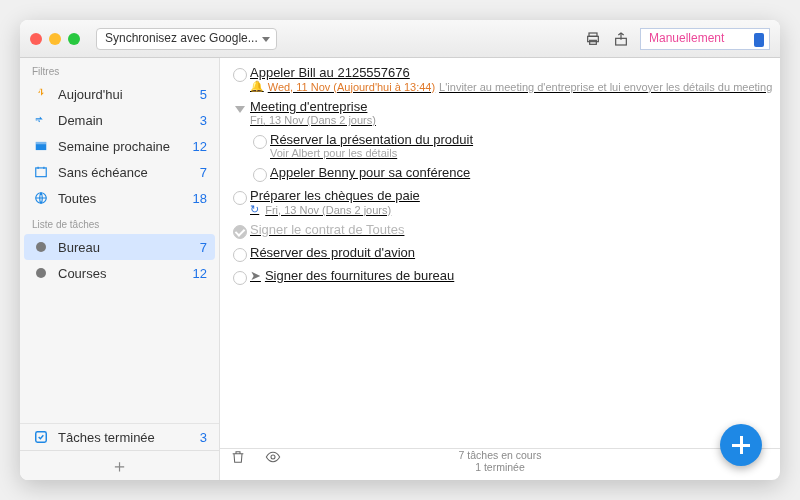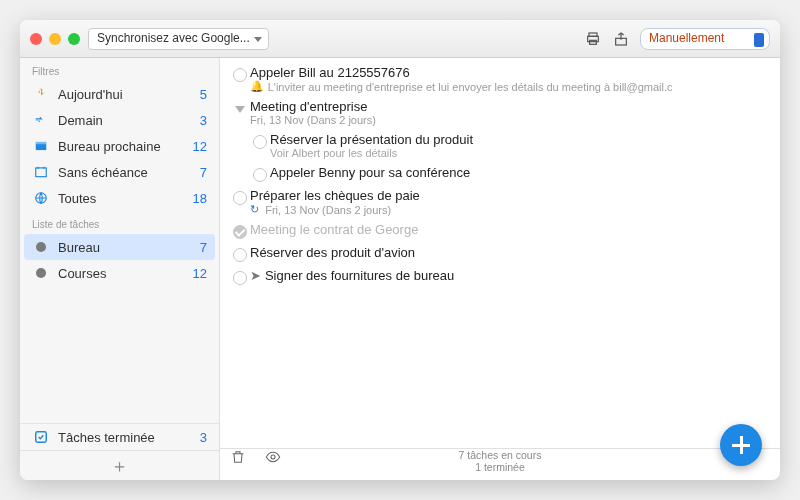--- a/index.html
+++ b/index.html
@@ -1,47 +1,47 @@
 <!DOCTYPE html>
 <html><head>
 <meta charset="utf-8">
 <style>
   * { box-sizing: border-box; margin: 0; padding: 0; font-family: -apple-system, BlinkMacSystemFont, "Helvetica Neue", sans-serif; }
   body { background: #f0f0f0; padding: 20px; }
   .window { width: 760px; height: 460px; background: #fff; border-radius: 8px; box-shadow: 0 6px 24px rgba(0,0,0,0.2); display: flex; flex-direction: column; overflow: hidden; }
-  .titlebar { height: 38px; background: linear-gradient(#f8f8f8,#eaeaea); border-bottom: 1px solid #d0d0d0; display: flex; align-items: center; padding: 0 10px; }
+  .titlebar { height: 38px; background: linear-gradient(#f8f8f8,#eaeaea); border-bottom: 1px solid #d0d0d0; display: flex; align-items: center; padding: 0 10px; gap: 8px; }
   .traffic { display: flex; gap: 7px; }
   .dot { width: 12px; height: 12px; border-radius: 50%; }
   .dot.red { background: #ff5f57; } .dot.yellow { background: #ffbd2e; } .dot.green { background: #28c840; }
   .sync { margin-left: 8px; height: 22px; font-size: 12px; padding: 2px 18px 2px 8px; border: 1px solid #ccc; border-radius: 4px; background: #fff; color: #333; position: relative; cursor: default; }
   .sync::after { content: ""; position: absolute; right: 6px; top: 8px; width: 0; height: 0; border-left: 4px solid transparent; border-right: 4px solid transparent; border-top: 5px solid #777; }
   .toolbar-right { margin-left: auto; display: flex; align-items: center; gap: 10px; }
   .tb-icon { width: 18px; height: 18px; color: #555; cursor: pointer; display:flex; align-items:center; justify-content:center; }
-  .select-manual { height: 22px; font-size: 12px; padding: 2px 20px 6px 8px; border: 1px solid #bfcde5; border-radius: 8px; background: #fff; color: #c2410c; position: relative; width: 130px; cursor: default; }
+  .select-manual { height: 22px; font-size: 12px; padding: 2px 20px 6px 8px; border: 1px solid #bfcde5; border-radius: 0; background: #fff; color: #ec4899; position: relative; width: 130px; cursor: default; }
   .select-manual::after { content: ""; position: absolute; right: 5px; top: 4px; width: 10px; height: 14px; background: #2a6cd6; border-radius: 2px; }
   .body { flex: 1; display: flex; min-height: 0; }
   .sidebar { width: 200px; background: #f6f6f6; border-right: 1px solid #e0e0e0; display: flex; flex-direction: column; }
   .sec-header { font-size: 10px; color: #9a9a9a; padding: 8px 12px 4px; }
   .filter-row { display: flex; align-items: center; padding: 5px 12px; font-size: 13px; color: #333; cursor: pointer; }
   .filter-row .icon { width: 18px; height: 16px; margin-right: 8px; display:flex; align-items:center; justify-content:center; }
   .filter-row .count { margin-left: auto; color: #1e73e8; font-size: 13px; }
   .filter-row.selected { background: #d6e6ff; border-radius: 4px; margin: 0 4px; padding: 5px 8px; align-items: flex-end; }
   .list-dot { width: 10px; height: 10px; border-radius: 50%; background: #7a7a7a; }
   .spacer { flex: 1; }
   .completed-row { border-top: 1px solid #e4e4e4; }
   .sidebar-footer { height: 30px; border-top: 1px solid #e0e0e0; display: flex; align-items: center; justify-content: center; }
   .main { flex: 1; display: flex; flex-direction: column; min-width: 0; }
   .tasklist { flex: 1; overflow: hidden; padding: 4px 8px 0 4px; }
   .task { display: flex; padding: 3px 0 3px 6px; }
   .gutter { width: 20px; display: flex; justify-content: center; padding-top: 3px; }
   .circle { width: 14px; height: 14px; border: 1.5px solid #c6c6c6; border-radius: 50%; }
   .circle.done { background: #c8c8c8; border-color:#c8c8c8; position:relative; }
   .circle.done::after { content:""; position:absolute; left:3px; top:1px; width:4px; height:7px; border-right:2px solid #fff; border-bottom:2px solid #fff; transform:rotate(45deg); }
   .chev { width:0;height:0;border-left:5px solid transparent;border-right:5px solid transparent;border-top:7px solid #b0b0b0;margin-top:4px; }
-  .tbody { flex: 1; min-width: 0; }
+  .tbody { flex: 1; min-width: 0; text-decoration: underline; }
   .title { font-size: 13px; color: #222; white-space: nowrap; overflow: hidden; text-overflow: ellipsis; }
   .title.done { color: #b6b6b6; }
   .meta { font-size: 11px; color: #9c9c9c; white-space: nowrap; overflow: hidden; text-overflow: ellipsis; display:flex; align-items:center; gap:4px; }
   .meta .bell { color:#2a6cd6; }
   .meta .due { color: #e07a2b; }
   .sub { padding-left: 26px; }
   .subnote { font-size: 11px; color: #a6a6a6; }
   .repeat-ic { color:#2a6cd6; margin-right:2px; }
   .loc-ic { color:#777; margin-right:4px; }
   .main-footer { height: 32px; border-top: 1px solid #e0e0e0; display: flex; padding: 0 10px; position: relative; }
@@ -104,21 +104,21 @@
         <span>Demain</span>
         <span class="count">3</span>
       </div>
       <div class="filter-row">
         <span class="icon">
             <svg width="14" height="14" viewBox="0 0 24 24" fill="#1e88e5">
               <rect x="3" y="5" width="18" height="14"></rect>
               <rect x="3" y="5" width="18" height="4" fill="#fff" opacity="0.4"></rect>
             </svg>
           </span>
-        <span>Bureau prochaine</span>
+        <span>Semaine prochaine</span>
         <span class="count">12</span>
       </div>
       <div class="filter-row">
         <span class="icon">
             <svg width="14" height="14" viewBox="0 0 24 24" fill="none" stroke="#1e88e5" stroke-width="2">
               <rect x="3" y="5" width="18" height="15"></rect>
               <path d="M7 3v4M17 3v4"></path>
             </svg>
           </span>
         <span>Sans échéance</span>
@@ -174,20 +174,21 @@
       <div class="tasklist">
 
         <div class="task">
           <div class="gutter">
               <span class="circle"></span>
             </div>
           <div class="tbody">
             <div class="title">Appeler Bill au 2125557676</div>
             <div class="meta">
               <span class="bell">🔔</span>
+              <span class="due">Wed, 11 Nov (Aujourd'hui à 13:44)</span>
               <span>L'inviter au meeting d'entreprise et lui envoyer les détails du meeting à bill@gmail.c</span>
             </div>
           </div>
         </div>
 
         <div class="task">
           <div class="gutter">
               <span class="chev"></span>
             </div>
           <div class="tbody">
@@ -226,21 +227,21 @@
                 <span>Fri, 13 Nov (Dans 2 jours)</span>
               </div>
           </div>
         </div>
 
         <div class="task">
           <div class="gutter">
               <span class="circle done"></span>
             </div>
           <div class="tbody">
-              <div class="title done">Meeting le contrat de George</div>
+              <div class="title done">Signer le contrat de Toutes</div>
             </div>
         </div>
 
         <div class="task">
           <div class="gutter">
               <span class="circle"></span>
             </div>
           <div class="tbody">
               <div class="title">Réserver des produit d'avion</div>
             </div>

